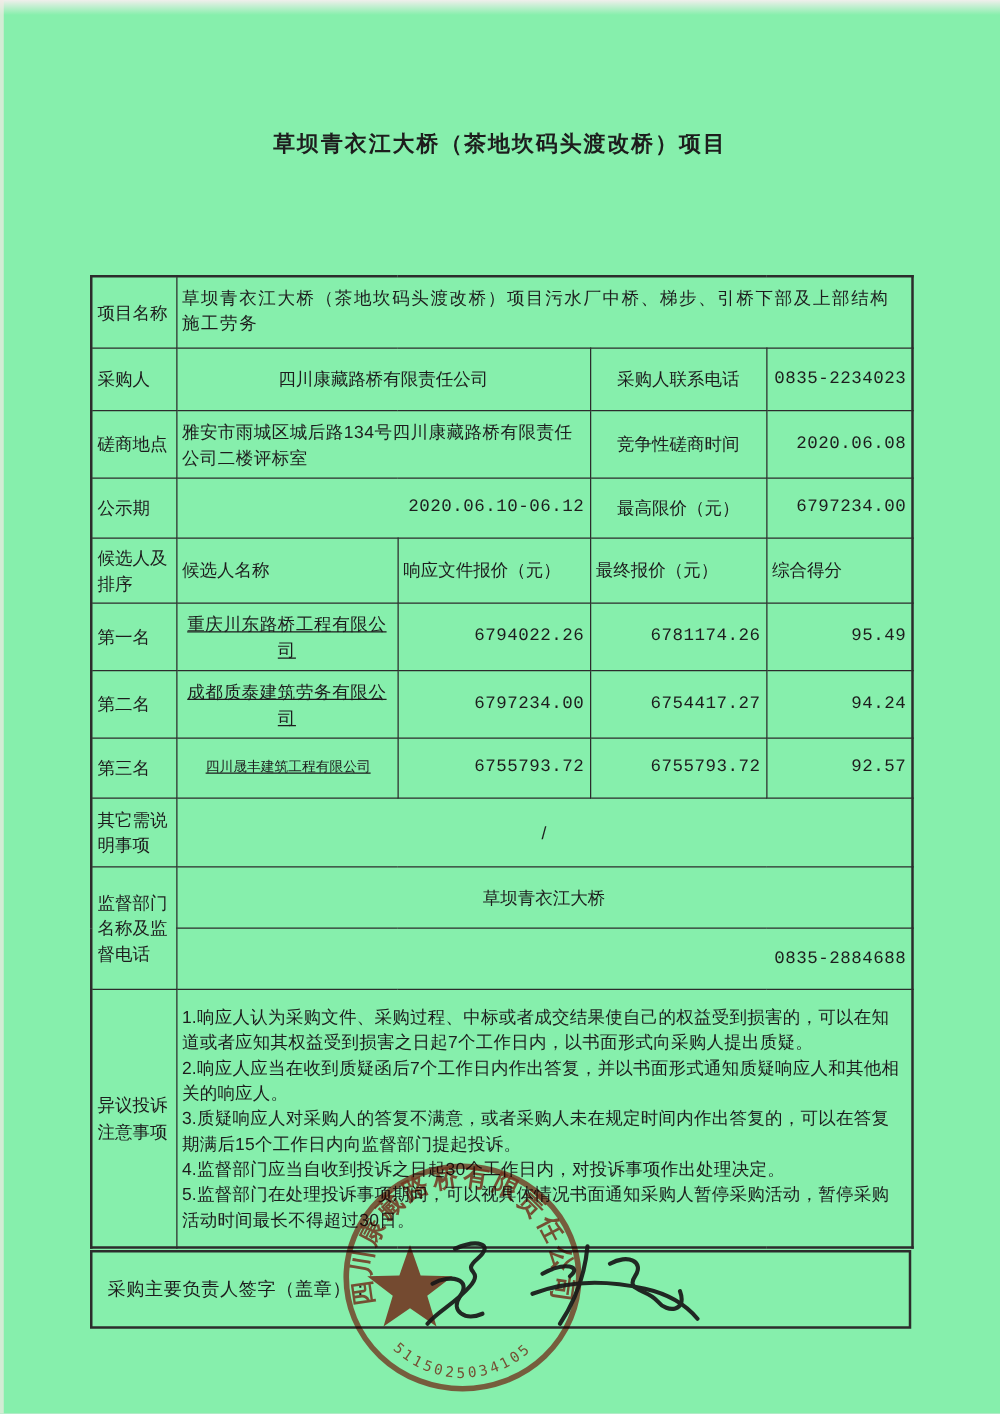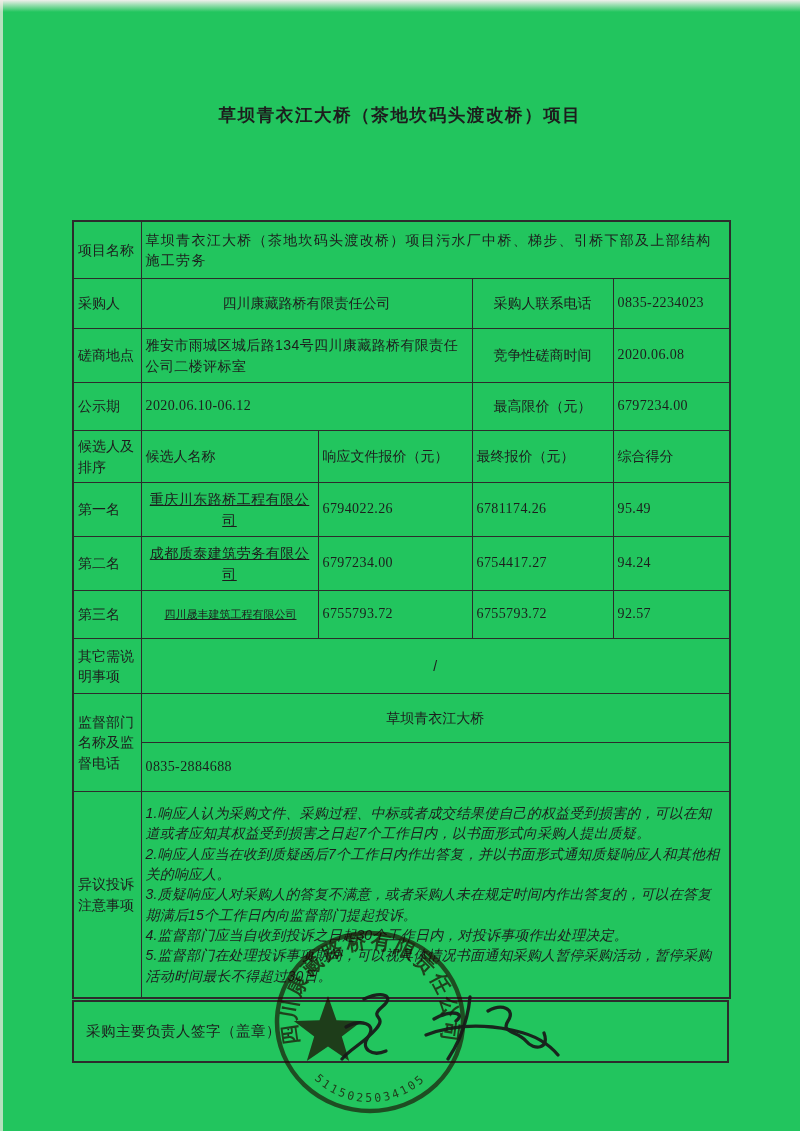--- a/index.html
+++ b/index.html
@@ -1,18 +1,18 @@
 <!DOCTYPE html>
 <html><head>
 <meta charset="utf-8">
 <style>
   html,body{margin:0;padding:0;background:#e9e9e9;}
   .page{
     position:relative;width:800px;height:1131px;margin:0 auto;
-    background:#22c55e;overflow:hidden;
+    background:#86efac;overflow:hidden;
     font-family:"Liberation Sans",sans-serif;color:#1d1d1d;
   }
   .edge-top{position:absolute;top:0;left:0;right:0;height:12px;
     background:linear-gradient(#f0efec,rgba(255,255,255,0));pointer-events:none;}
   .edge-left{position:absolute;top:0;left:0;width:3px;height:100%;
     background:#f2ebe5;opacity:.7;pointer-events:none;}
 
   .titles{position:absolute;top:106px;left:0;width:100%;text-align:center;}
   .title-line{font-size:17.5px;font-weight:bold;letter-spacing:1.6px;
     line-height:19px;margin-bottom:31px;}
@@ -21,27 +21,27 @@
     position:absolute;top:220px;left:72px;width:657px;
     border-collapse:collapse;table-layout:fixed;
     border:2px solid #2c2c2c;
   }
   table.main td{
     border:1.6px solid #2c2c2c;font-size:14px;line-height:1.45;
     padding:2px 4px;vertical-align:middle;word-break:break-all;
   }
   td.lab{padding-left:3px;padding-right:2px;}
   td.c{text-align:center;}
-  td.num{font-family:Liberation Serif, serif;font-size:15px;text-align:left;letter-spacing:.4px;}
-  td.projname{vertical-align:top;padding:3px 3px 2px 3px;letter-spacing:1.3px;line-height:1.6;}
+  td.num{font-family:Liberation Mono, monospace;font-size:15px;text-align:right;letter-spacing:.4px;}
+  td.projname{vertical-align:top;padding:3px 3px 2px 3px;letter-spacing:1.3px;line-height:1.6;font-family:Liberation Serif, serif;}
   td.addr{letter-spacing:.4px;line-height:1.6;padding-left:5px;}
   td.name{text-align:center;padding:2px 9px 2px 4px;letter-spacing:.5px;text-decoration:underline;}
   td.name.oneline{letter-spacing:0;padding-right:2px;font-size:11px;white-space:nowrap;}
   td.hdr{text-align:left;}
-  td.objection{vertical-align:top;padding:22px 8px 6px 9px;line-height:19.5px;letter-spacing:.2px;font-style:italic;}
+  td.objection{vertical-align:top;padding:22px 8px 6px 9px;line-height:19.5px;letter-spacing:.2px;}
   tr.r1 td{height:52px;} tr.r2 td{height:45px;margin-left:16px;} tr.r3 td{height:49px;}
   tr.r4 td{height:43px;} tr.r5 td{height:47px;} tr.r6 td{height:49px;}
   tr.r7 td{height:49px;} tr.r8 td{height:43px;} tr.r9 td{height:50px;}
   tr.r10a td{height:44px;} tr.r10b td{height:44px;} tr.r11 td{height:201px;}
 
   .sigrow{
     position:absolute;top:1000px;left:72px;width:657px;height:63px;
     border:2px solid #2c2c2c;box-sizing:border-box;
     display:flex;align-items:center;
   }

